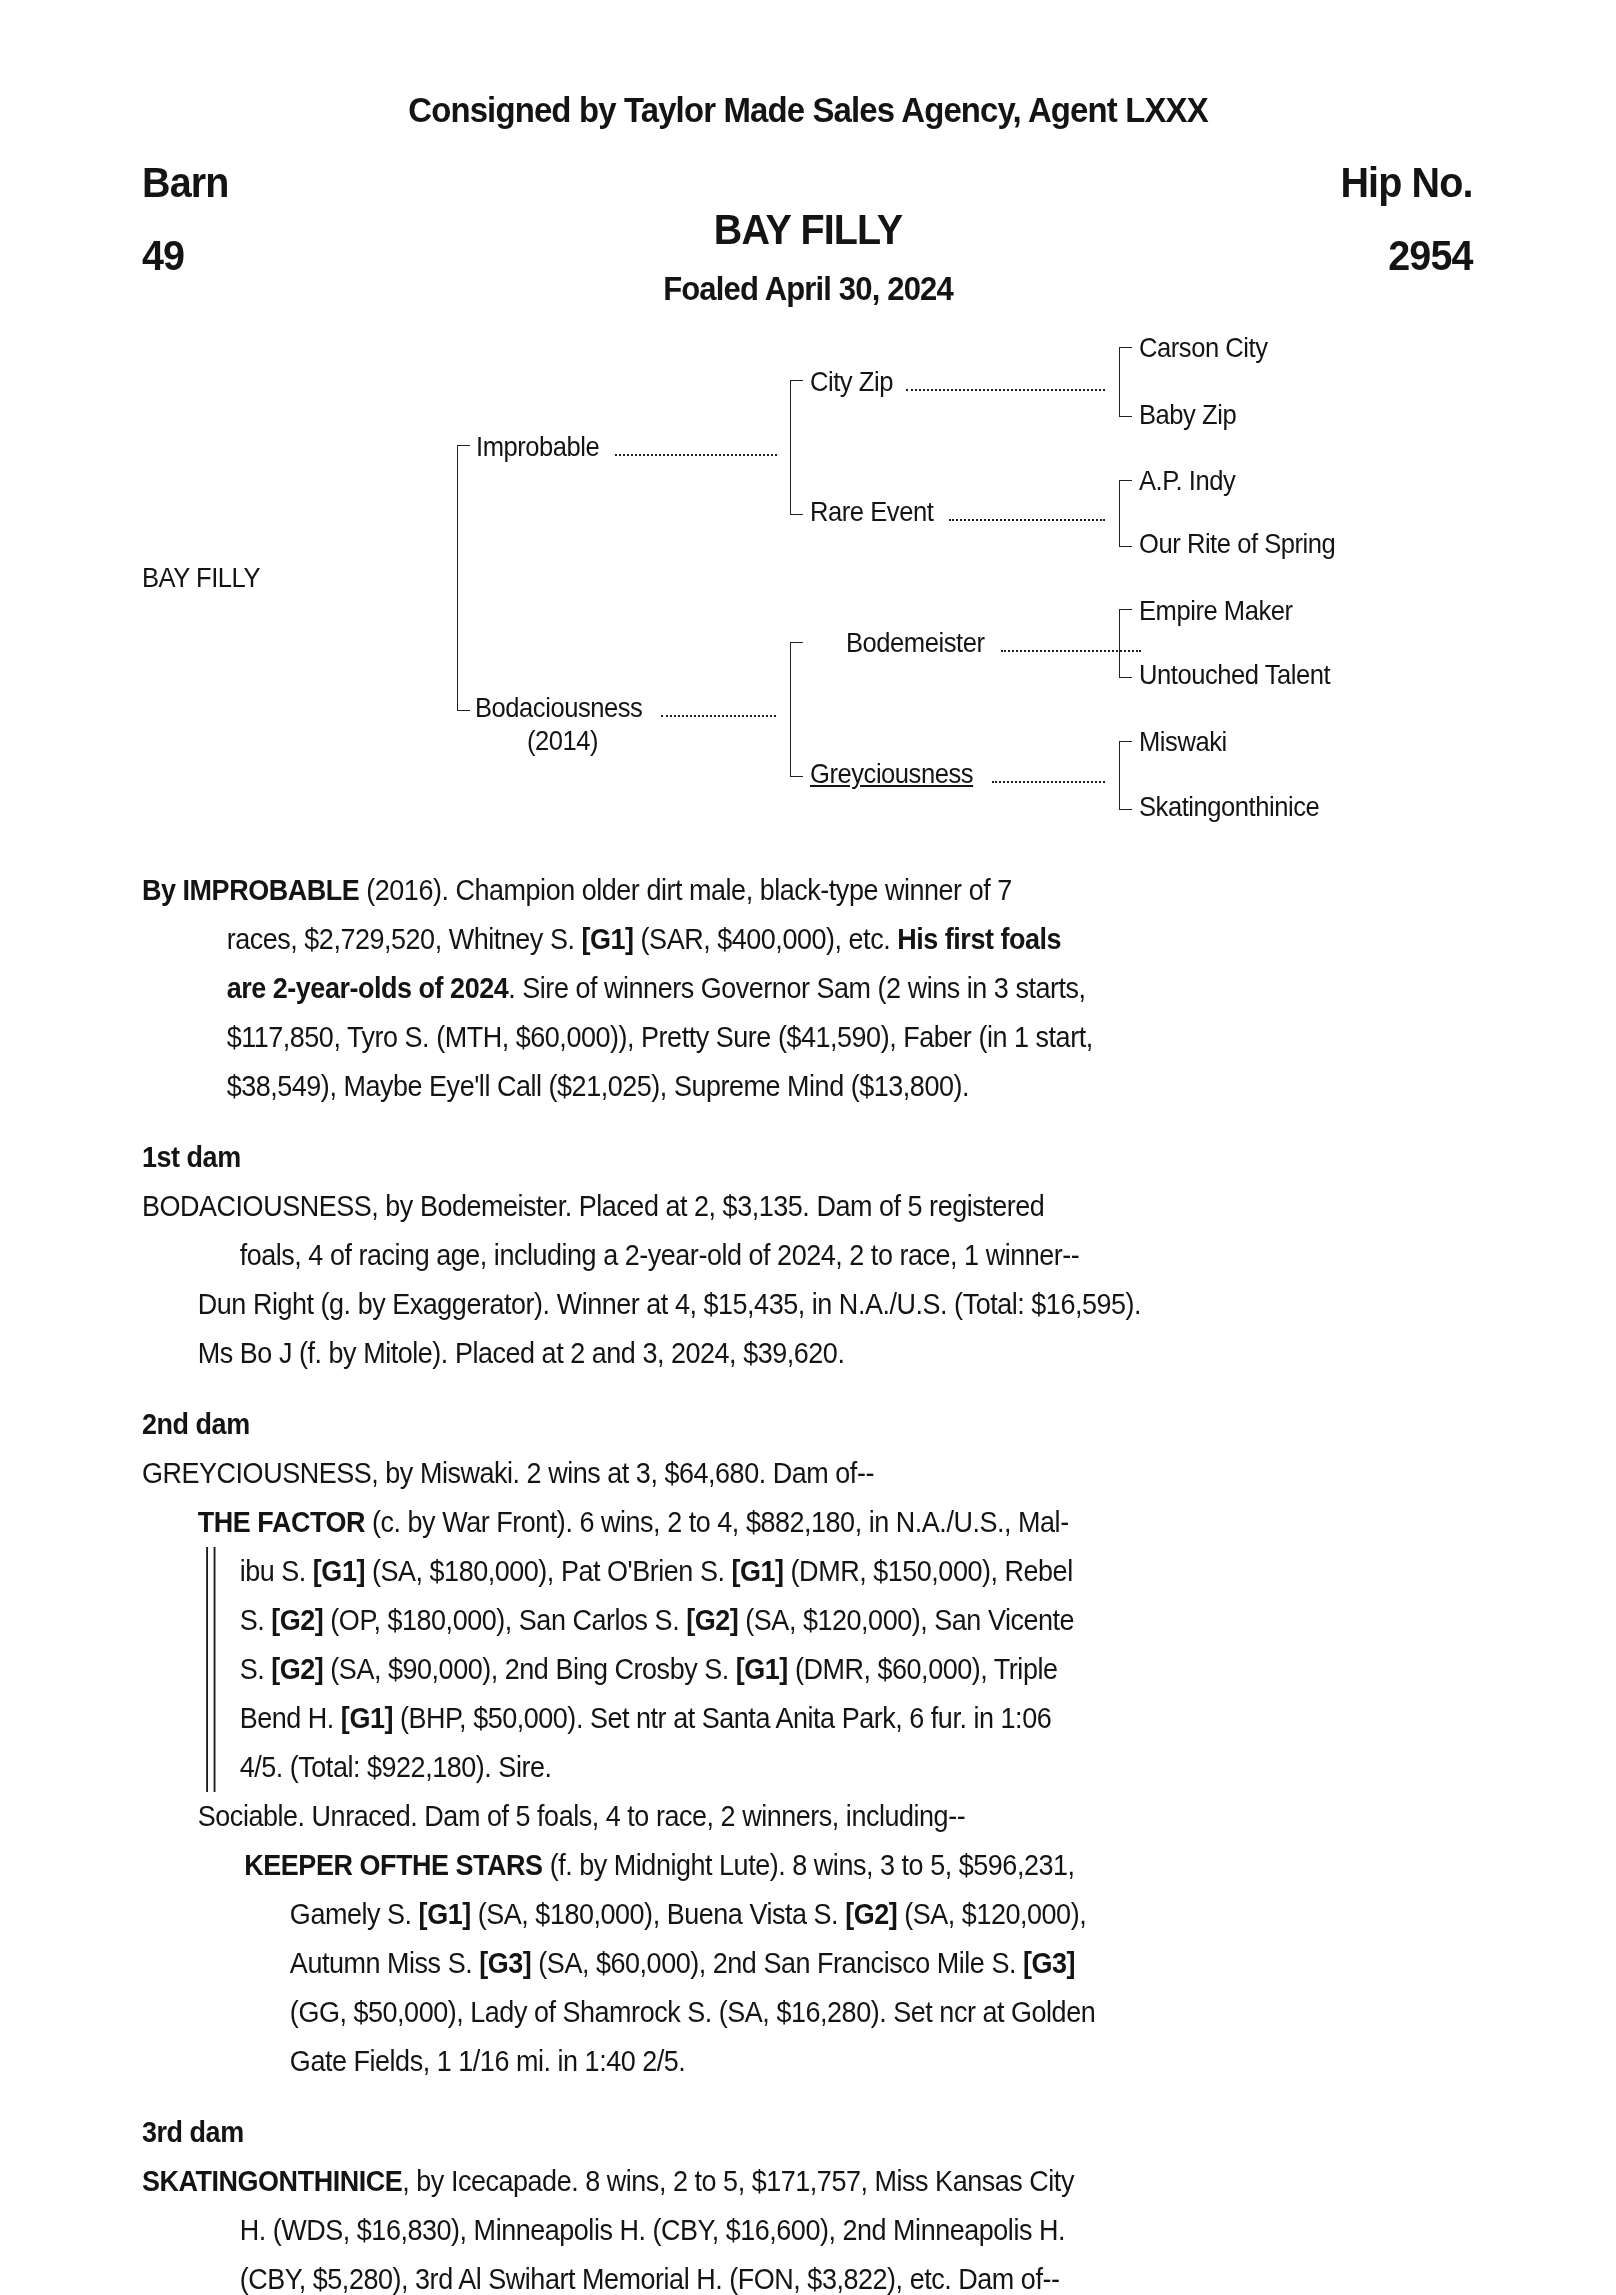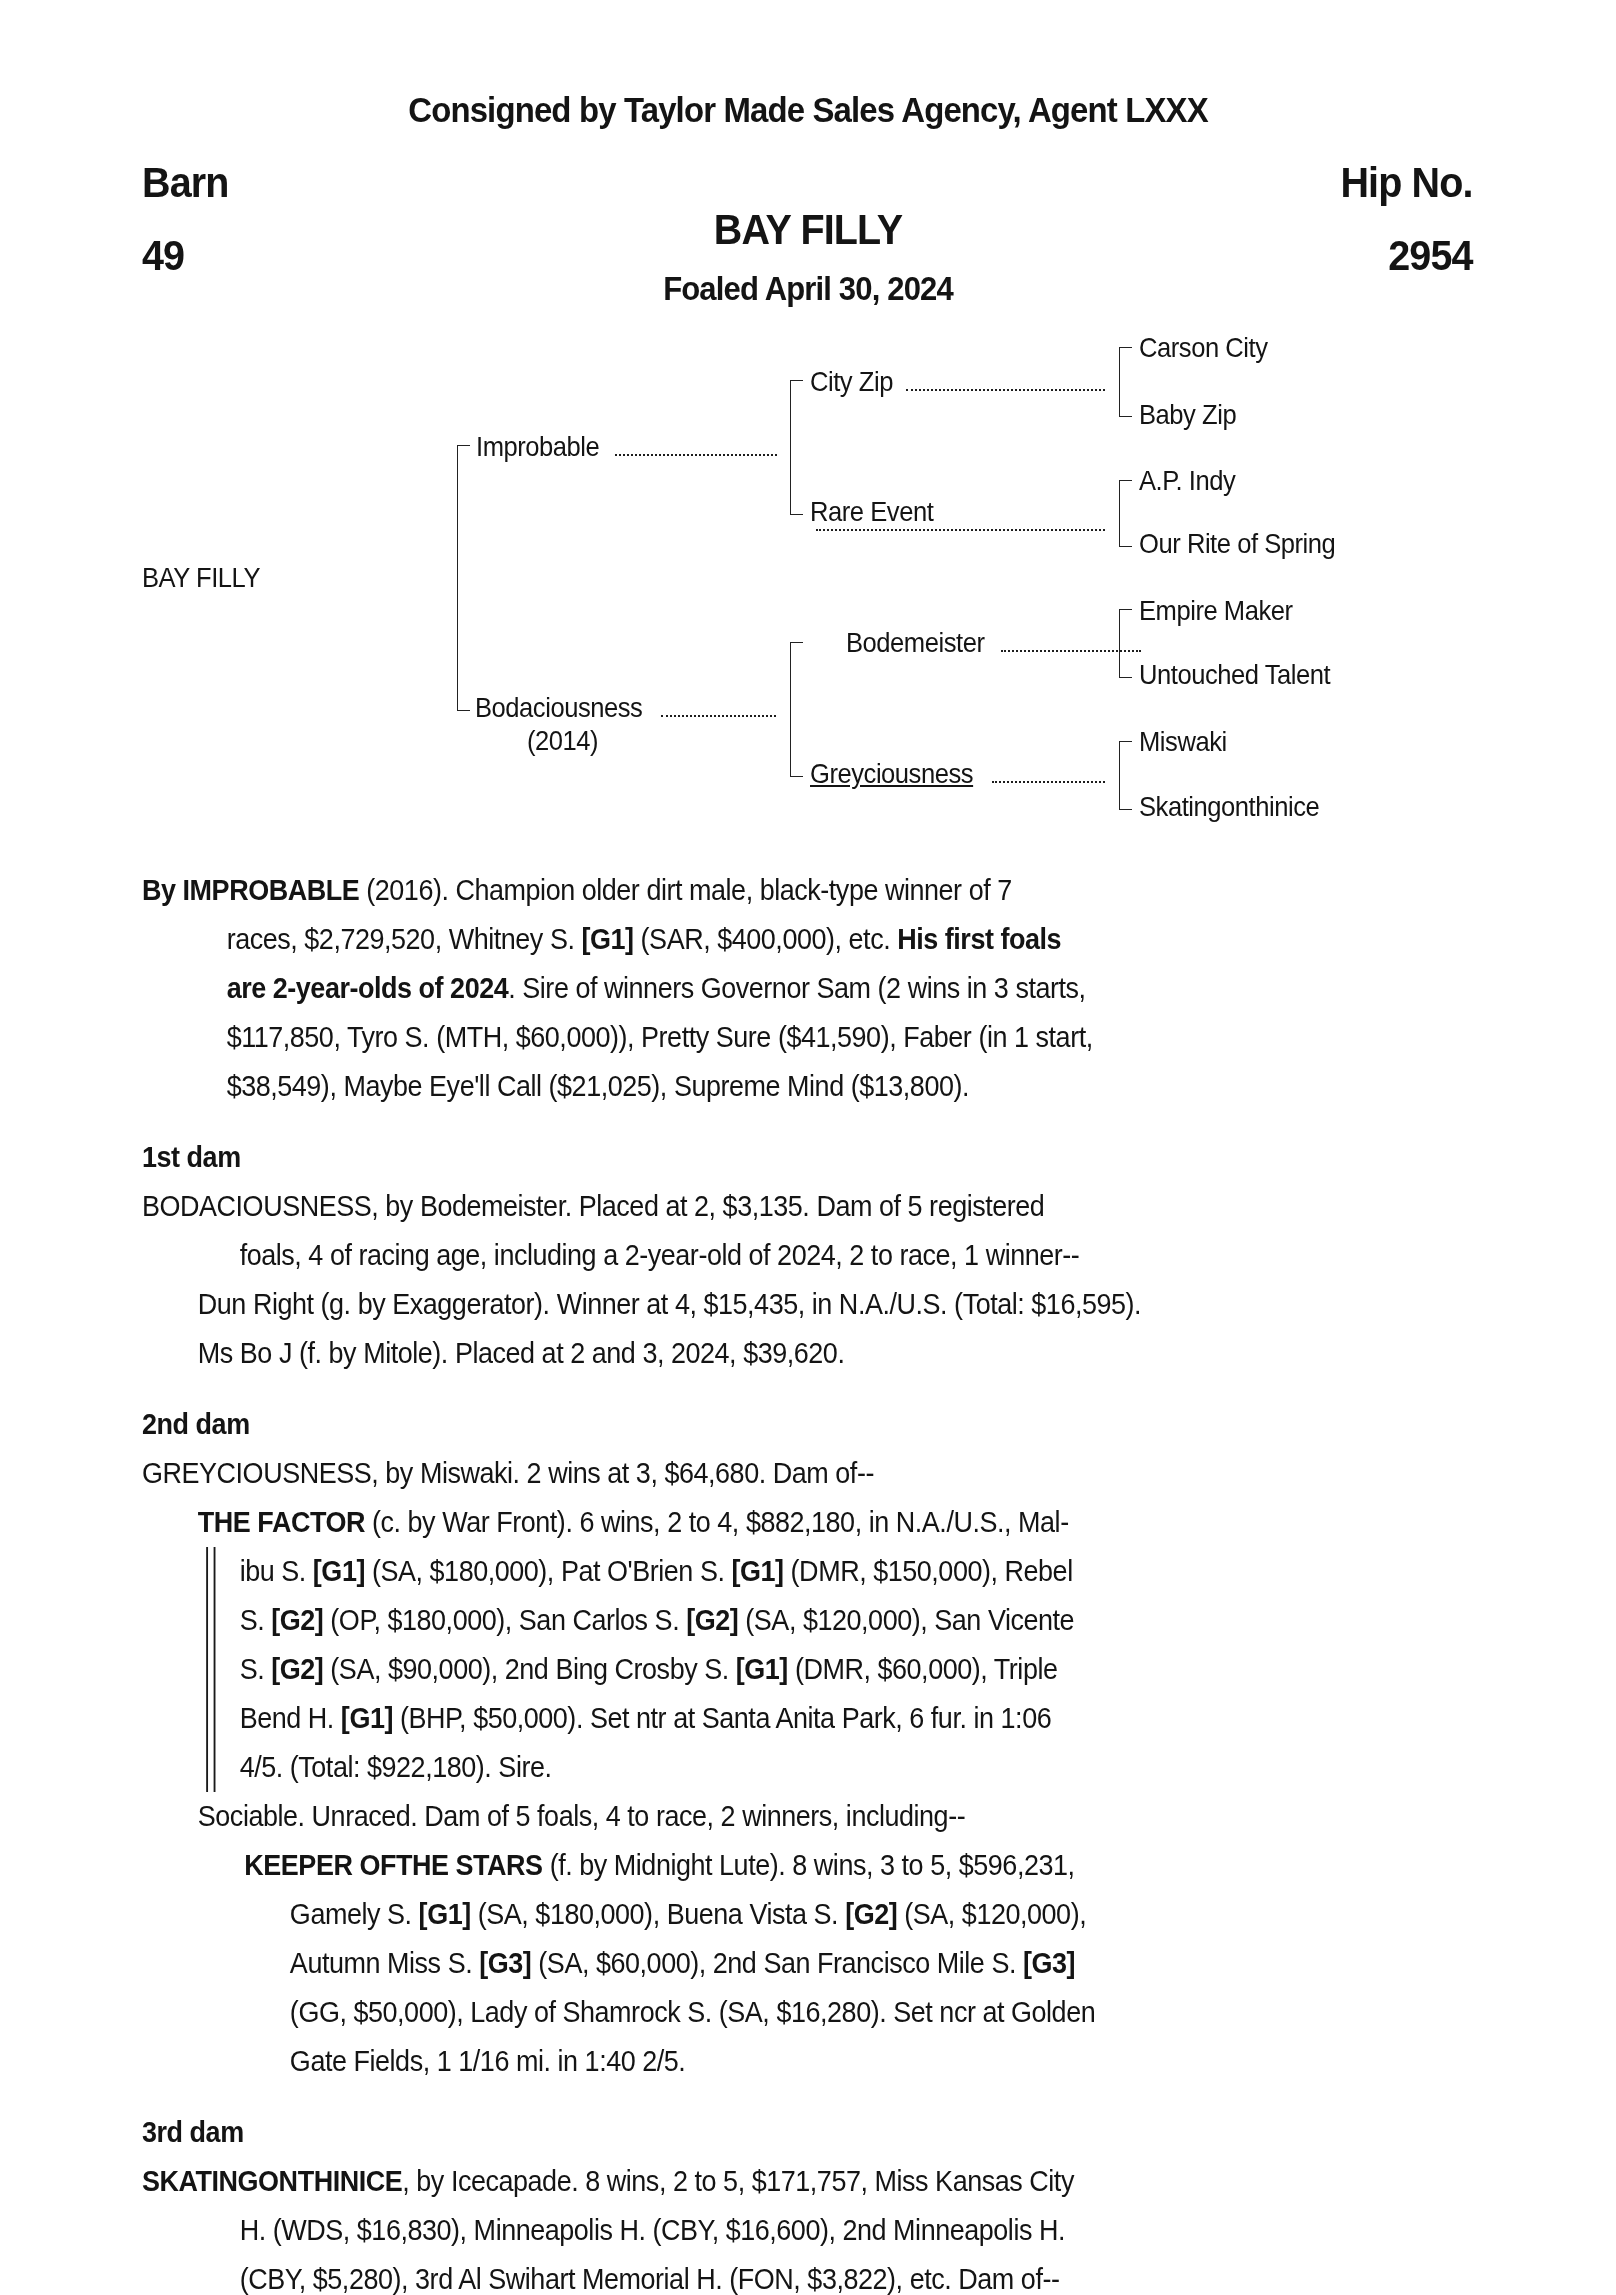--- a/index.html
+++ b/index.html
@@ -14,38 +14,38 @@
   .corner.right{right:143px;text-align:right;transform:scaleX(.94);transform-origin:100% 0;}
   .title{position:absolute;top:206px;left:0;width:1616px;text-align:center;
          font-size:42px;font-weight:700;letter-spacing:-0.9px;transform:scaleX(.94);}
   .foaled{position:absolute;top:270px;left:0;width:1616px;text-align:center;
           font-size:33px;font-weight:700;letter-spacing:-0.9px;transform:scaleX(.94);}
 
   
   #tree{position:absolute;top:0;left:0;width:1616px;height:872px;font-size:27.5px;}
   .tnode{position:absolute;line-height:35px;white-space:nowrap;letter-spacing:-0.5px;
          transform:scaleX(.93);transform-origin:0 50%;}
-  .trow{position:absolute;display:flex;line-height:35px;white-space:nowrap;}
+  .trow{position:absolute;display:flex;align-items:flex-end;line-height:35px;white-space:nowrap;}
   .trow .nm{letter-spacing:-0.5px;transform:scaleX(.93);transform-origin:0 50%;}
   .dots{flex:1;border-bottom:2.8px dotted #1d1d1d;margin:0 2.8px 8.3px 6.4px;min-width:18.4px;}
   .bracket{position:absolute;width:12px;border-left:1.8px solid #222;
            border-top:1.8px solid #222;border-bottom:1.8px solid #222;}
   #b-c2 {left:457px; top:445px; height:264px;}
   #b-c3a{left:790px;top:380px; height:133px;}
   #b-c3b{left:790px;top:642px;height:133px;}
   #b-c4a{left:1119px;top:347px; height:68px;}
   #b-c4b{left:1119px;top:480px;height:65px;}
   #b-c4c{left:1119px;top:609px;height:67px;}
   #b-c4d{left:1119px;top:741px;height:67px;}
   #t-subject{left:142px;top:560px;}
   #r-sire{left:476px;top:429px;width:304px;}
   #r-dam{left:475px;top:690px;width:304px;}
   #t-damyear{left:527px;top:723px;}
   #r-ss{left:810px;top:364px;width:298px;}
-  #r-sd{left:810px;top:494px;width:298px;flex-direction:column;}
+  #r-sd{left:810px;top:494px;width:298px;}
   #r-ds{left:846px;top:625px;width:298px;}
   #r-dd{left:810px;top:756px;width:298px;text-decoration:underline;}
   #t-gg0{left:1139px;top:330px;} #t-gg1{left:1139px;top:397px;}
   #t-gg2{left:1139px;top:463px;}#t-gg3{left:1139px;top:526px;}
   #t-gg4{left:1139px;top:593px;}#t-gg5{left:1139px;top:657px;}
   #t-gg6{left:1139px;top:724px;}#t-gg7{left:1139px;top:789px;}
 
   
   #bodytext{position:absolute;top:866px;left:142px;width:1331px;font-size:29px;}
   .line{position:relative;line-height:49px;white-space:nowrap;letter-spacing:-0.5px;

